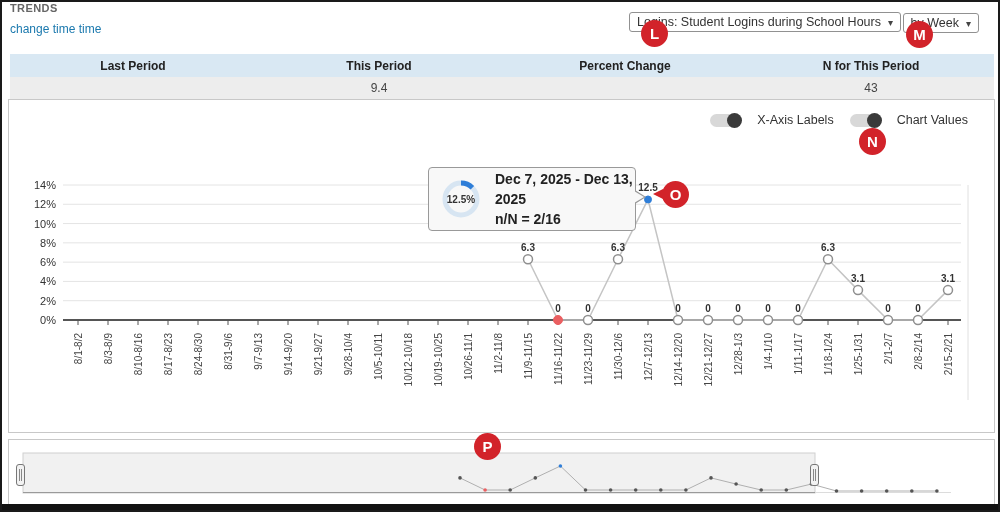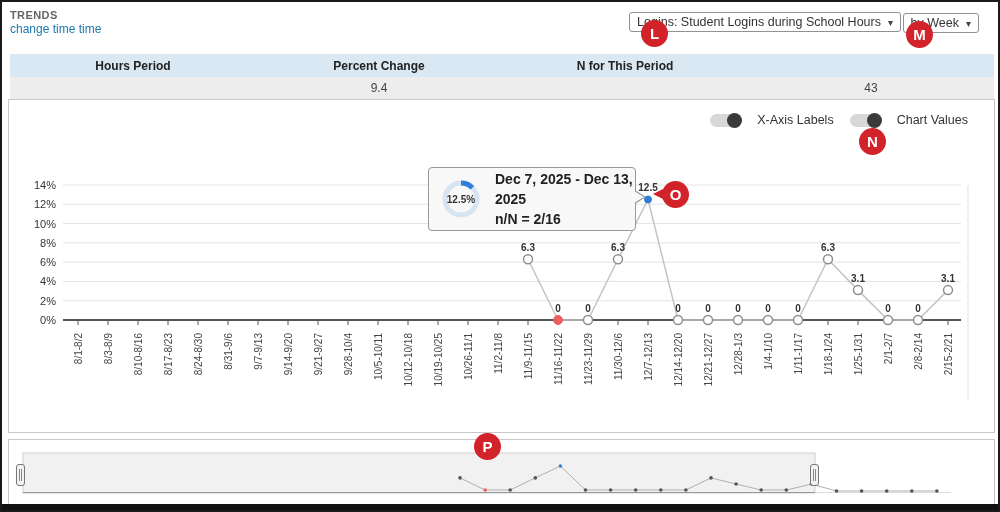--- a/index.html
+++ b/index.html
@@ -1,20 +1,20 @@
 <!DOCTYPE html>
 <html><head>
 <meta charset="utf-8">
 <style>
   * { margin:0; padding:0; box-sizing:border-box; }
   html,body { width:1000px; height:512px; }
   body { font-family:"Liberation Sans", sans-serif; background:#fff; border:2px solid #1a1a1a; position:relative; overflow:hidden; }
   #app { position:absolute; inset:0; }
 
-  .page-title { position:absolute; left:8px; top:7px; font-size:11px; font-weight:bold; color:#666; letter-spacing:.4px; }
+  .page-title { position:absolute; left:8px; top:0; font-size:11px; font-weight:bold; color:#666; letter-spacing:.4px; }
   .subtitle-link { position:absolute; left:8px; top:20px; font-size:12px; color:#1b79ae; text-decoration:none; cursor:pointer; }
 
   .dropdown { position:absolute; height:20px; background:#fff; border:1px solid #919191; border-radius:3px; display:flex; align-items:center; gap:7px; padding:0 7px; font-size:12.5px; color:#333; cursor:pointer; white-space:nowrap; }
   .dropdown .caret { font-size:10px; color:#444; }
   #metric-dd { top:10px; right:97px; }
   #interval-dd { top:11px; right:19px; }
 
   .summary { position:absolute; left:8px; top:52px; width:984px; font-size:12px; }
   .summary .hdr { display:flex; background:#d9e8f3; height:23px; align-items:center; font-weight:bold; color:#222; }
   .summary .vals { display:flex; background:#ededed; height:22px; align-items:center; color:#444; }
@@ -68,21 +68,22 @@
     <span>Logins: Student Logins during School Hours</span>
     <span class="caret">▾</span>
   </div>
   <div class="dropdown" id="interval-dd">
     <span>by Week</span>
     <span class="caret">▾</span>
   </div>
 
   <div class="summary">
     <div class="hdr">
-      <div class="cell">Hours Period</div>
+      <div class="cell">Last Period</div>
+      <div class="cell">This Period</div>
       <div class="cell">Percent Change</div>
       <div class="cell">N for This Period</div>
     </div>
     <div class="vals">
       <div class="cell"></div>
       <div class="cell">9.4</div>
       <div class="cell"></div>
       <div class="cell">43</div>
     </div>
   </div>

